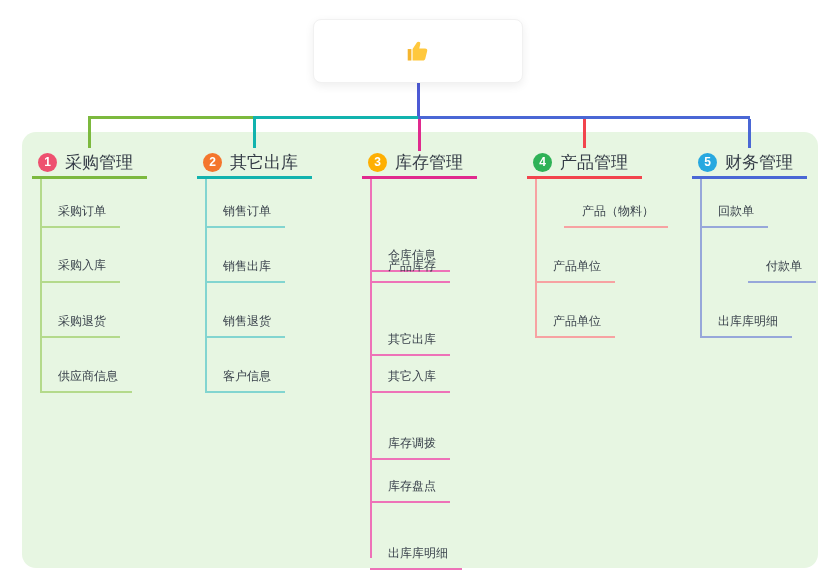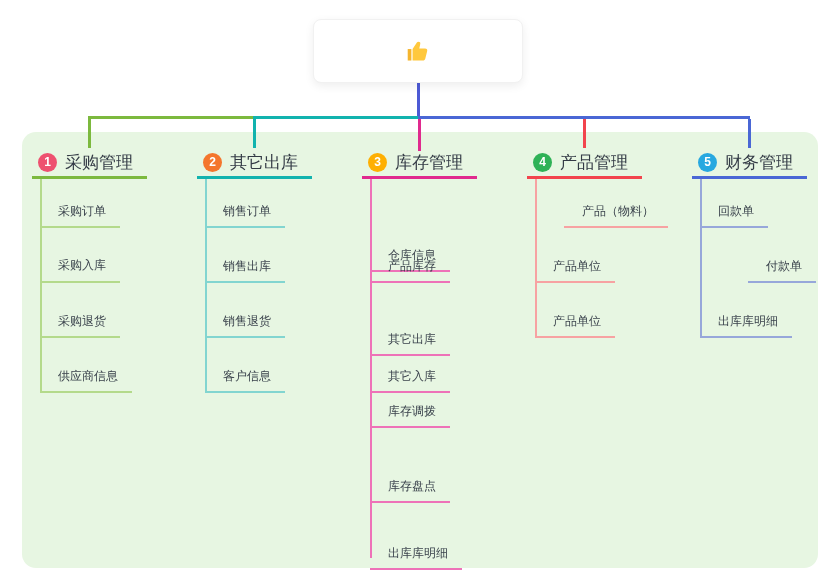--- a/index.html
+++ b/index.html
@@ -106,21 +106,21 @@
   </div>
 
   <div class="child" style="left: 370px; top: 200px; border-bottom: 2px solid rgb(238, 114, 184); margin-top: 44px;">仓库信息</div>
 
   <div class="child" style="left: 370px; top: 255px; border-bottom: 2px solid rgb(238, 114, 184);">产品库存</div>
 
   <div class="child" style="left: 370px; top: 328px; border-bottom: 2px solid rgb(238, 114, 184);">其它出库</div>
 
   <div class="child" style="left: 370px; top: 365px; border-bottom: 2px solid rgb(238, 114, 184);">其它入库</div>
 
-  <div class="child" style="left: 370px; top: 400px; border-bottom: 2px solid rgb(238, 114, 184);">库存调拨</div>
+  <div class="child" style="left: 370px; top: 432px; border-bottom: 2px solid rgb(238, 114, 184);">库存调拨</div>
 
   <div class="child" style="left: 370px; top: 475px; border-bottom: 2px solid rgb(238, 114, 184);">库存盘点</div>
 
   <div class="child" style="left: 370px; top: 530px; border-bottom: 2px solid rgb(238, 114, 184); margin-top: 12px;">出库库明细</div>
 
   <div class="branch">
     <div class="branch-title" style="left: 527px; top: 149px; border-bottom: 3px solid rgb(242, 68, 77);">
       <span class="badge" style="background: rgb(47, 178, 87);">4</span>
       <span class="btitle">产品管理</span>
     </div>

